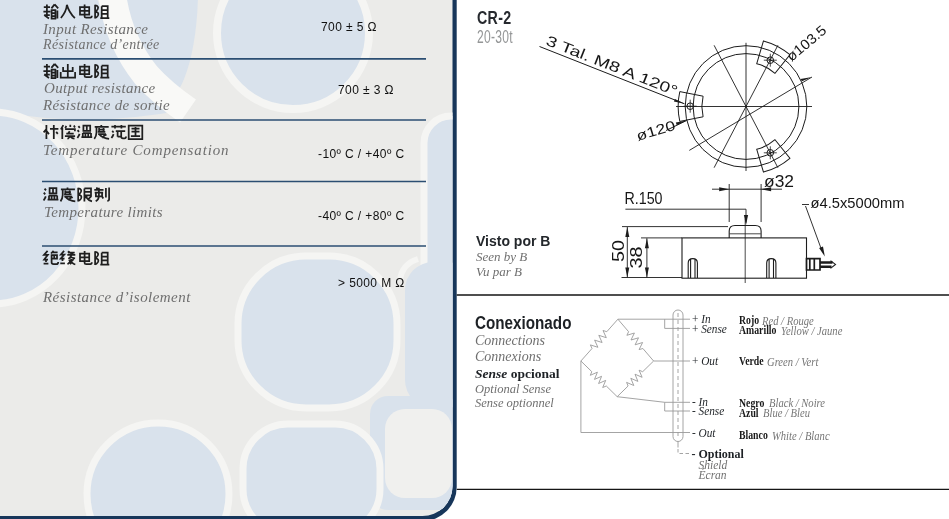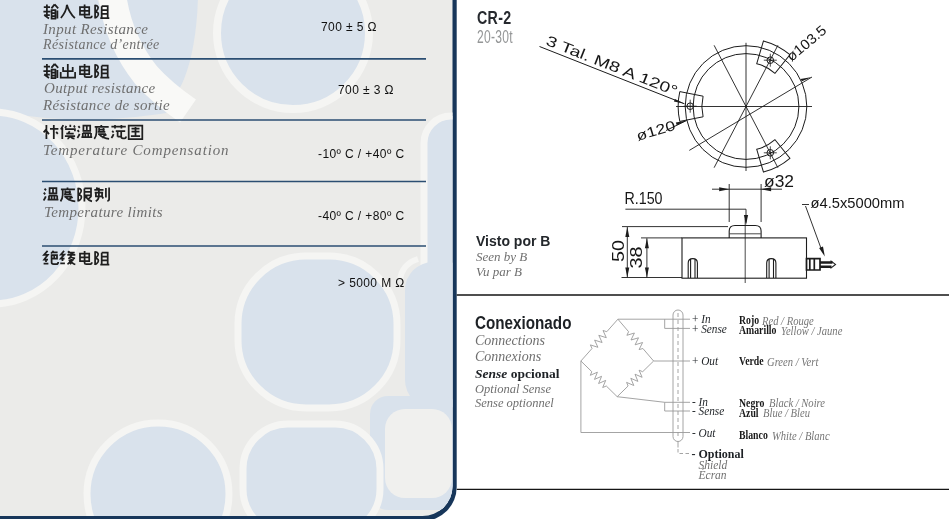--- a/index.html
+++ b/index.html
@@ -303,20 +303,21 @@
 
 
 <div class="abs val" style="left:318px;top:147.5px;">-10º C / +40º C</div>
 
 <div class="abs it" style="left:44px;top:205px;font-size:15px;letter-spacing:.35px;">Temperature limits</div>
 
 
 <div class="abs val" style="left:318px;top:209.5px;">-40º C / +80º C</div>
 
 
+<div class="abs it" style="left:43px;top:290px;font-size:15px;letter-spacing:.45px;">Résistance d’isolement</div>
 
 <div class="abs val" style="left:319px;top:276.5px;margin-left:19px;">&gt; 5000 M Ω</div>
 
 <div class="abs" style="left:477px;top:8.5px;font-size:18.5px;font-weight:bold;color:#26292e;letter-spacing:.4px;transform:scaleX(0.77);transform-origin:0 0;">CR-2</div>
 
 <div class="abs" style="left:477px;top:28px;font-size:18px;color:#949697;letter-spacing:.4px;transform:scaleX(0.67);transform-origin:0 0;">20-30t</div>
 
 <div class="abs" style="left:476px;top:233.5px;font-size:14px;font-weight:bold;color:#23272b;">Visto por B</div>
 
 <div class="abs it" style="left:476px;top:249.5px;font-size:13px;">Seen by B</div>

